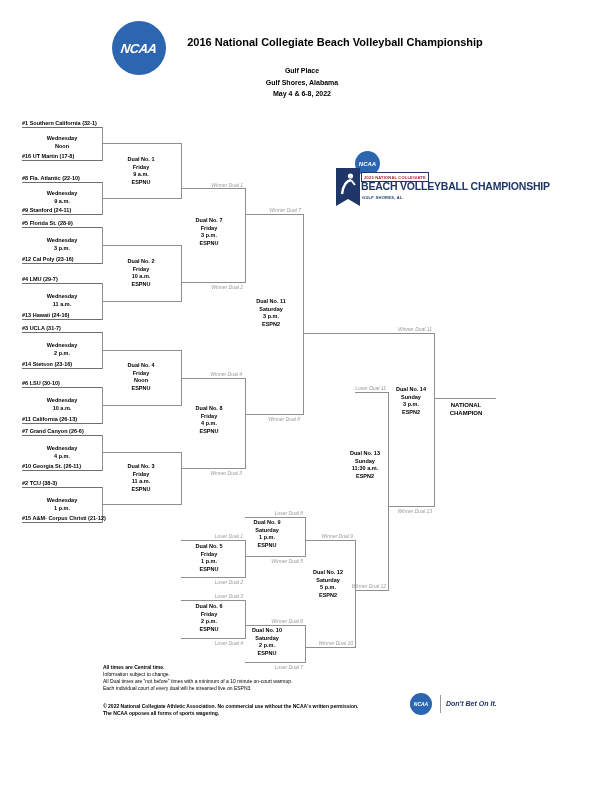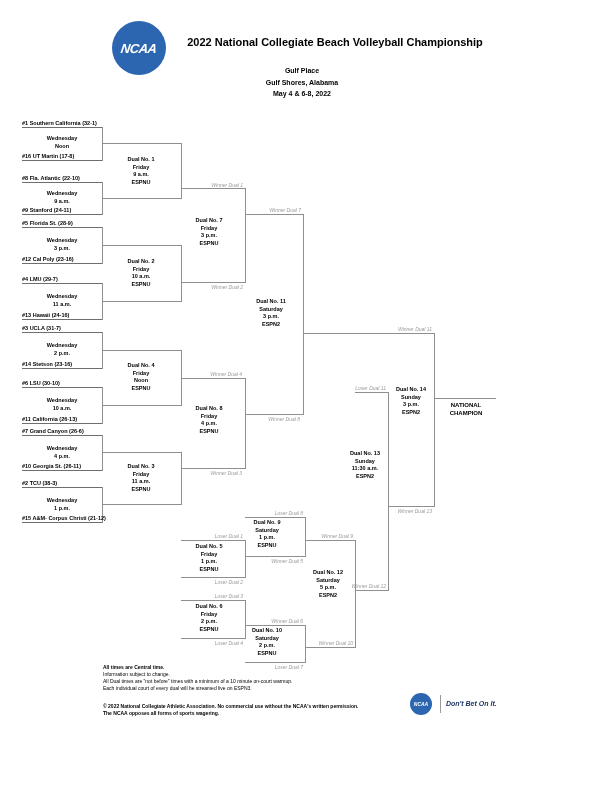--- a/index.html
+++ b/index.html
@@ -34,27 +34,41 @@
   .dbo .txt{position:absolute;left:38px;top:8px;font-size:7px;font-weight:bold;font-style:italic;color:#1e3668;white-space:nowrap;}
 </style>
 </head>
 <body>
 
 <div class="page">
 
   <div class="ncaa-disc big-disc">
       <span>NCAA</span>
     </div>
-  <div class="title">2022 National Collegiate Beach Volleyball Championship</div>
+  <div class="title">2016 National Collegiate Beach Volleyball Championship</div>
   <div class="venue">
     <div>Gulf Place</div>
     <div>Gulf Shores, Alabama</div>
     <div>May 4 &amp; 6-8, 2022</div>
   </div>
 
+  <div class="evlogo">
+    <div class="ncaa-disc disc2">
+        <span>NCAA</span>
+      </div>
+    <svg class="pennant" viewBox="0 0 24 38">
+      <polygon points="0,0 24,0 24,38 12,31 0,38" fill="#1e3668"></polygon>
+      <circle cx="14.5" cy="8" r="2.6" fill="#ffffff"></circle>
+      <path d="M6 26 C7 18 10 13 15 12" stroke="#ffffff" stroke-width="2.4" fill="none"></path>
+      <path d="M15 12 L19 17" stroke="#ffffff" stroke-width="2" fill="none"></path>
+    </svg>
+    <div class="bar">2022 NATIONAL COLLEGIATE</div>
+    <div class="main">BEACH VOLLEYBALL CHAMPIONSHIP</div>
+    <div class="sub">GULF SHORES, AL</div>
+  </div>
 
   <i class="hl tl" style="left:22px;top:127px;width:80px"></i>
   <i class="hl tl" style="left:22px;top:160px;width:80px"></i>
   <i class="hl tl" style="left:22px;top:182px;width:80px"></i>
   <i class="hl tl" style="left:22px;top:214px;width:80px"></i>
   <i class="hl tl" style="left:22px;top:227px;width:80px"></i>
   <i class="hl tl" style="left:22px;top:263px;width:80px"></i>
   <i class="hl tl" style="left:22px;top:283px;width:80px"></i>
   <i class="hl tl" style="left:22px;top:319px;width:80px"></i>
   <i class="hl tl" style="left:22px;top:332px;width:80px"></i>

